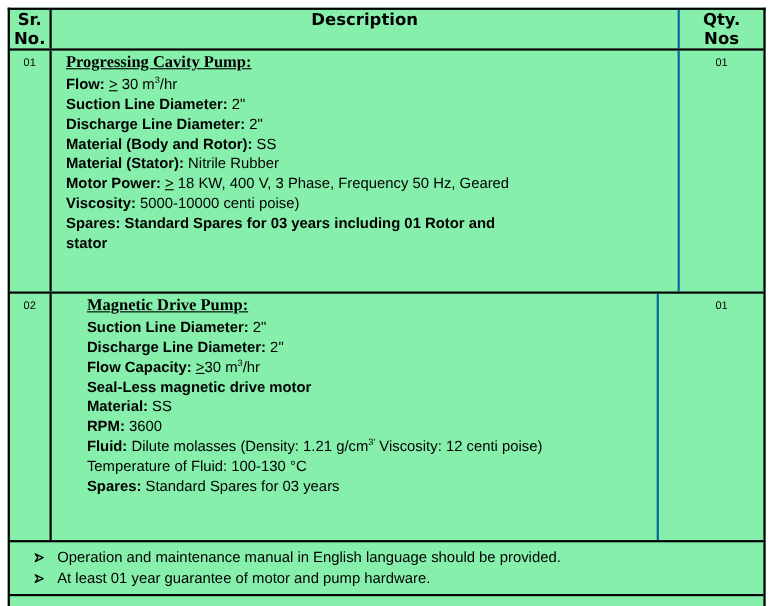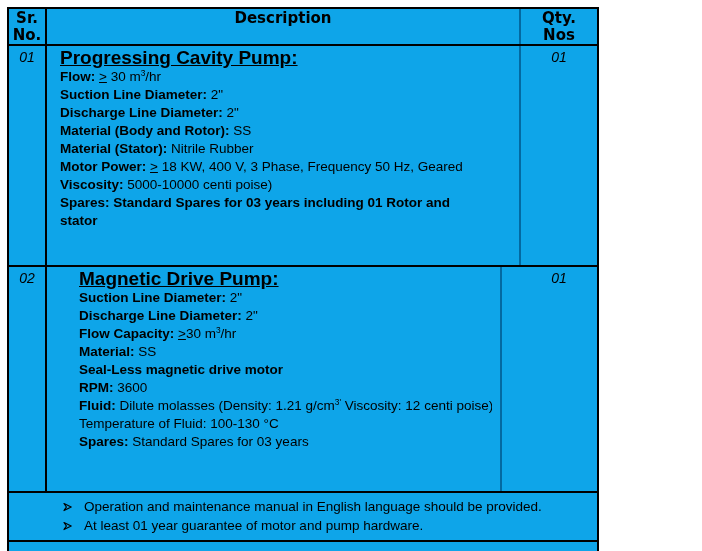--- a/index.html
+++ b/index.html
@@ -7,62 +7,62 @@
   .page {
     width: 702px; height: 551px;
     background: #ffffff;
     overflow: hidden;
     position: relative;
     font-family: "Liberation Sans", sans-serif;
     color: #000000;
   }
   .tbl {
     position: absolute; left: 7px; top: 7px;
-    width: 592px; height: 544px;
+    width: 689px; height: 544px;
     border: 2px solid #000;
     border-bottom: none;
-    background: #0ea5e9;
+    background: #86efac;
   }
   .row { display: flex; width: 100%; overflow: hidden; }
   .row.bordered { border-bottom: 2px solid #000; }
   .c1 { width: 38px; border-right: 2px solid #000; text-align: center; flex: none; }
   .c2 { flex: 1 1 auto; border-right: 2px solid #0369a1; min-width: 0; }
   .c3 { width: 76px; text-align: center; flex: none; }
 
   .header-row { height: 37px; }
   .header-row .hcell {
     font-family: "DejaVu Sans", sans-serif;
     font-weight: bold; font-size: 15px; line-height: 17px;
     padding-top: 1px; text-align: center;
   }
 
   .item-row .numcell {
-    font-size: 14px; line-height: 17px; padding-top: 3px; font-style: italic;
+    font-size: 10px; line-height: 17px; padding-top: 3px;
   }
   .item-row .desc { padding: 2px 8px 0 13px; }
   .item-title {
-    font-family: Liberation Sans, sans-serif;
-    font-weight: bold; font-size: 19px; line-height: 19px;
+    font-family: Liberation Serif, serif;
+    font-weight: bold; font-size: 15px; line-height: 19px;
     text-decoration: underline;
     margin-bottom: 1px;
     white-space: nowrap;
   }
   .spec-line {
     font-size: 13.5px; line-height: 18px;
     white-space: nowrap; overflow: hidden;
   }
   .b { font-weight: bold; }
   .u { text-decoration: underline; }
   .sup { vertical-align: super; font-size: 0.62em; line-height: 0; }
 
   .notes-row { height: 49px; display: block; padding-top: 4px; }
   .note-item {
     display: flex; align-items: center;
     font-size: 13.5px; line-height: 19px; height: 19px;
-    white-space: nowrap; overflow: hidden; margin-left: 32px;
+    white-space: nowrap; overflow: hidden;
   }
   .note-bullet { flex: none; margin: 0 11px 0 22px; display: inline-flex; align-items: center; }
   .empty-row { height: 9px; }
 </style>
 </head>
 <body>
 
 <div class="page">
   <div class="tbl">
 
@@ -97,22 +97,22 @@
           </div>
           <div class="c3 numcell">01</div>
         </div>
         <div class="row bordered item-row" style="height: 226px; gap: 19px;">
           <div class="c1 numcell">02</div>
           <div class="c2 desc">
             <div class="item-title">Magnetic Drive Pump:</div>
             <div class="spec-line"><span class="b">Suction Line Diameter:</span><span> 2"</span></div>
             <div class="spec-line"><span class="b">Discharge Line Diameter:</span><span> 2"</span></div>
             <div class="spec-line"><span class="b">Flow Capacity:</span><span> </span><span class="u">&gt;</span><span>30 m</span><span class="sup">3</span><span>/hr</span></div>
+            <div class="spec-line"><span class="b">Seal-Less magnetic drive motor</span></div>
             <div class="spec-line"><span class="b">Material:</span><span> SS</span></div>
-            <div class="spec-line"><span class="b">Seal-Less magnetic drive motor</span></div>
             <div class="spec-line"><span class="b">RPM:</span><span> 3600</span></div>
             <div class="spec-line"><span class="b">Fluid:</span><span> Dilute molasses (Density: 1.21 g/cm</span><span class="sup">3'</span><span> Viscosity: 12 centi poise)</span></div>
             <div class="spec-line"><span>Temperature of Fluid: 100-130 °C</span></div>
             <div class="spec-line"><span class="b">Spares:</span><span> Standard Spares for 03 years</span></div>
           </div>
           <div class="c3 numcell">01</div>
         </div>
       </div>
 
     <div class="row bordered notes-row" id="notes-row">

